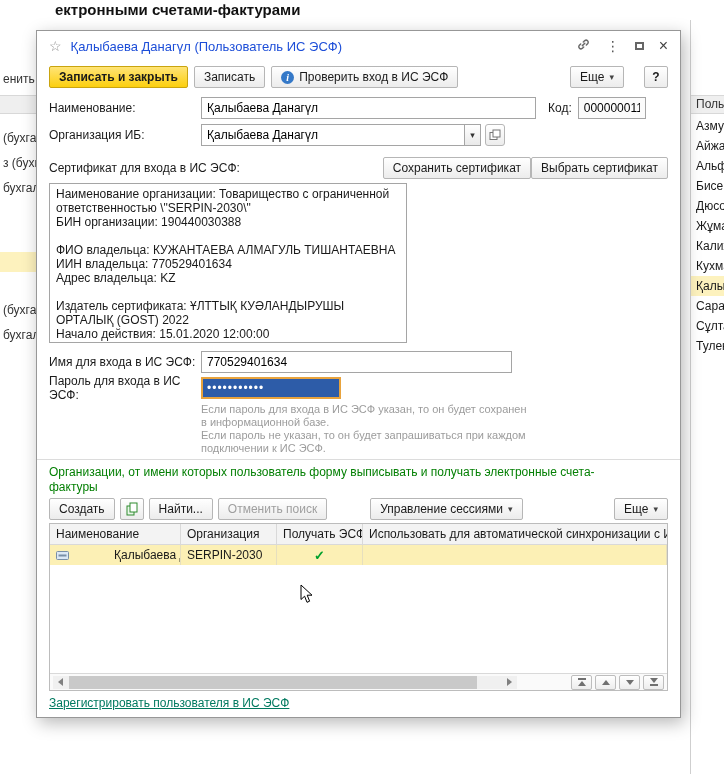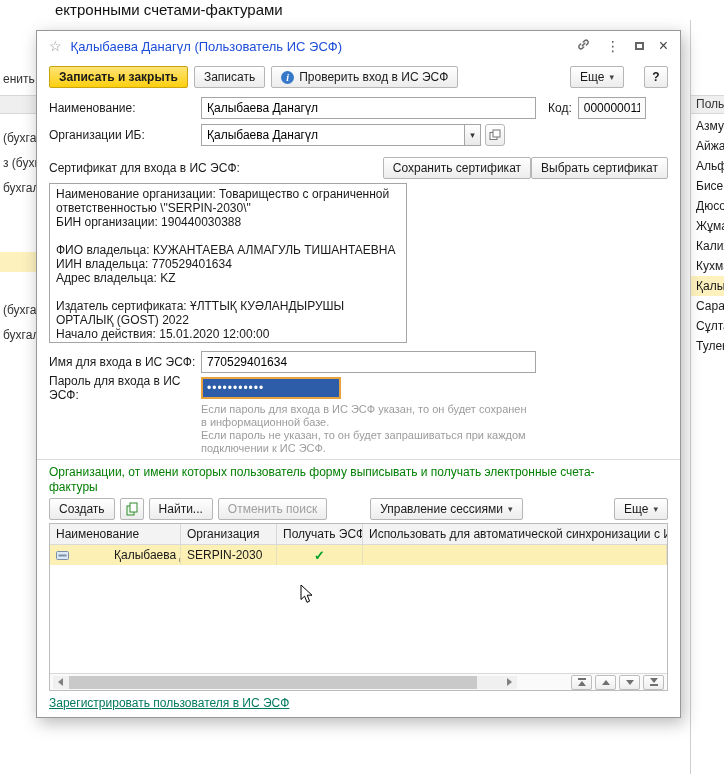--- a/index.html
+++ b/index.html
@@ -3,21 +3,21 @@
 <meta charset="utf-8">
 <style>
   * { box-sizing: border-box; }
   html,body { margin:0; padding:0; }
   body {
     width:724px; height:774px; position:relative; overflow:hidden;
     background:#ffffff; font-family:"Liberation Sans", sans-serif; color:#1a1a1a;
     cursor:default;
   }
   
-  .page-title { position:absolute; left:55px; top:1px; font-size:15px; font-weight:normal; color:#111; white-space:nowrap; }
+  .page-title { position:absolute; left:55px; top:1px; font-size:15px; font-weight:bold; color:#111; white-space:nowrap; }
   .left-strip { position:absolute; left:0; top:20px; width:36px; height:754px; background:#fff; overflow:hidden; }
   .strip-hdr { position:absolute; left:0; top:75px; width:100%; height:19px; background:#efefef; border-top:1px solid #d8d8d8; border-bottom:1px solid #d8d8d8; }
   .frag { position:absolute; left:3px; font-size:12px; color:#333; white-space:nowrap; }
   .hl-band { position:absolute; left:0; width:100%; height:20px; background:#fdf2be; }
   .right-strip { position:absolute; left:690px; top:20px; width:34px; height:754px; border-left:1px solid #cfcfcf; background:#fff; overflow:hidden; }
   .rrow { position:absolute; left:0; width:34px; height:20px; display:flex; align-items:center; padding-left:5px; font-size:12px; white-space:nowrap; overflow:hidden; }
   .rrow.hl { background:#fdf2be; }
   .strip-hdr-text { position:absolute; left:5px; top:77px; font-size:12px; color:#333; white-space:nowrap; }
 
   
@@ -173,21 +173,21 @@
   </div>
 
   <div class="frow" style="top:66px;">
     <span class="lbl">Наименование:</span>
     <input class="inp" style="width: 335px;" value="Қалыбаева Данагүл">
     <span style="margin-left:12px;">Код:</span>
     <input class="inp" style="width: 68px; margin-left: 6px; background: rgb(251, 251, 251);" value="000000011">
   </div>
 
   <div class="frow" style="top:93px;">
-    <span class="lbl">Организации ИБ:</span>
+    <span class="lbl">Организация ИБ:</span>
     <span class="combo">
       <input class="inp" style="width: 263px;" value="Қалыбаева Данагүл">
       <span class="dd-btn">
           <span>▾</span>
         </span>
     </span>
     <span class="sq-btn">
       <svg width="12" height="12" viewBox="0 0 12 12">
         <rect x="1" y="3.5" width="7" height="7" fill="#ffffff" stroke="#777777"></rect>
         <rect x="4" y="1" width="7" height="7" fill="#ffffff" stroke="#777777"></rect>
@@ -207,21 +207,21 @@
 
 ФИО владельца: КУЖАНТАЕВА АЛМАГУЛЬ ТИШАНТАЕВНА
 ИИН владельца: 770529401634
 Адрес владельца: KZ
 
 Издатель сертификата: ҰЛТТЫҚ КУӘЛАНДЫРУШЫ ОРТАЛЫҚ (GOST) 2022
 Начало действия: 15.01.2020 12:00:00</div>
 
   <div class="frow" style="top:320px;">
     <span class="lbl">Имя для входа в ИС ЭСФ:</span>
-    <input class="inp" style="width: 335px;" value="770529401634">
+    <input class="inp" style="width: 311px;" value="770529401634">
   </div>
 
   <div class="frow" style="top:346px;">
     <span class="lbl">Пароль для входа в ИС ЭСФ:</span>
     <span class="pwd">•••••••••••</span>
   </div>
 
   <div class="pwd-hint">Если пароль для входа в ИС ЭСФ указан, то он будет сохранен в информационной базе.
 Если пароль не указан, то он будет запрашиваться при каждом подключении к ИС ЭСФ.</div>
 

